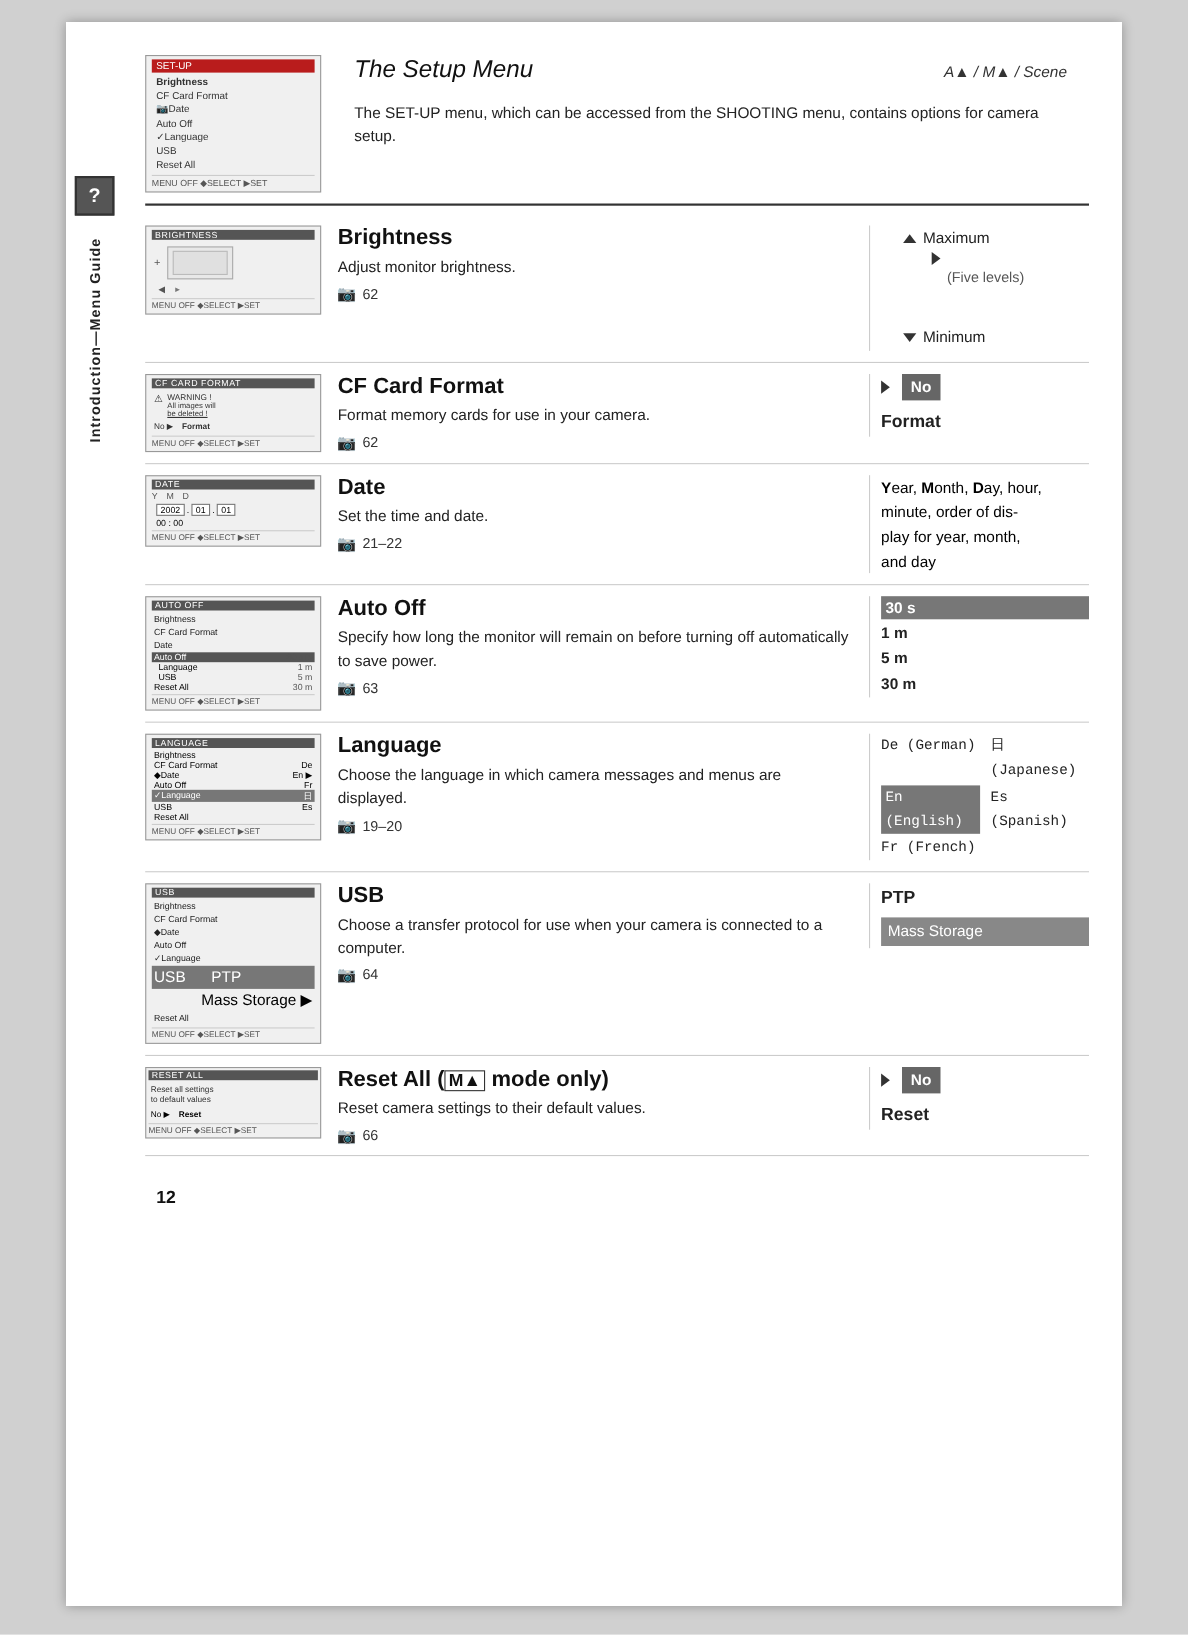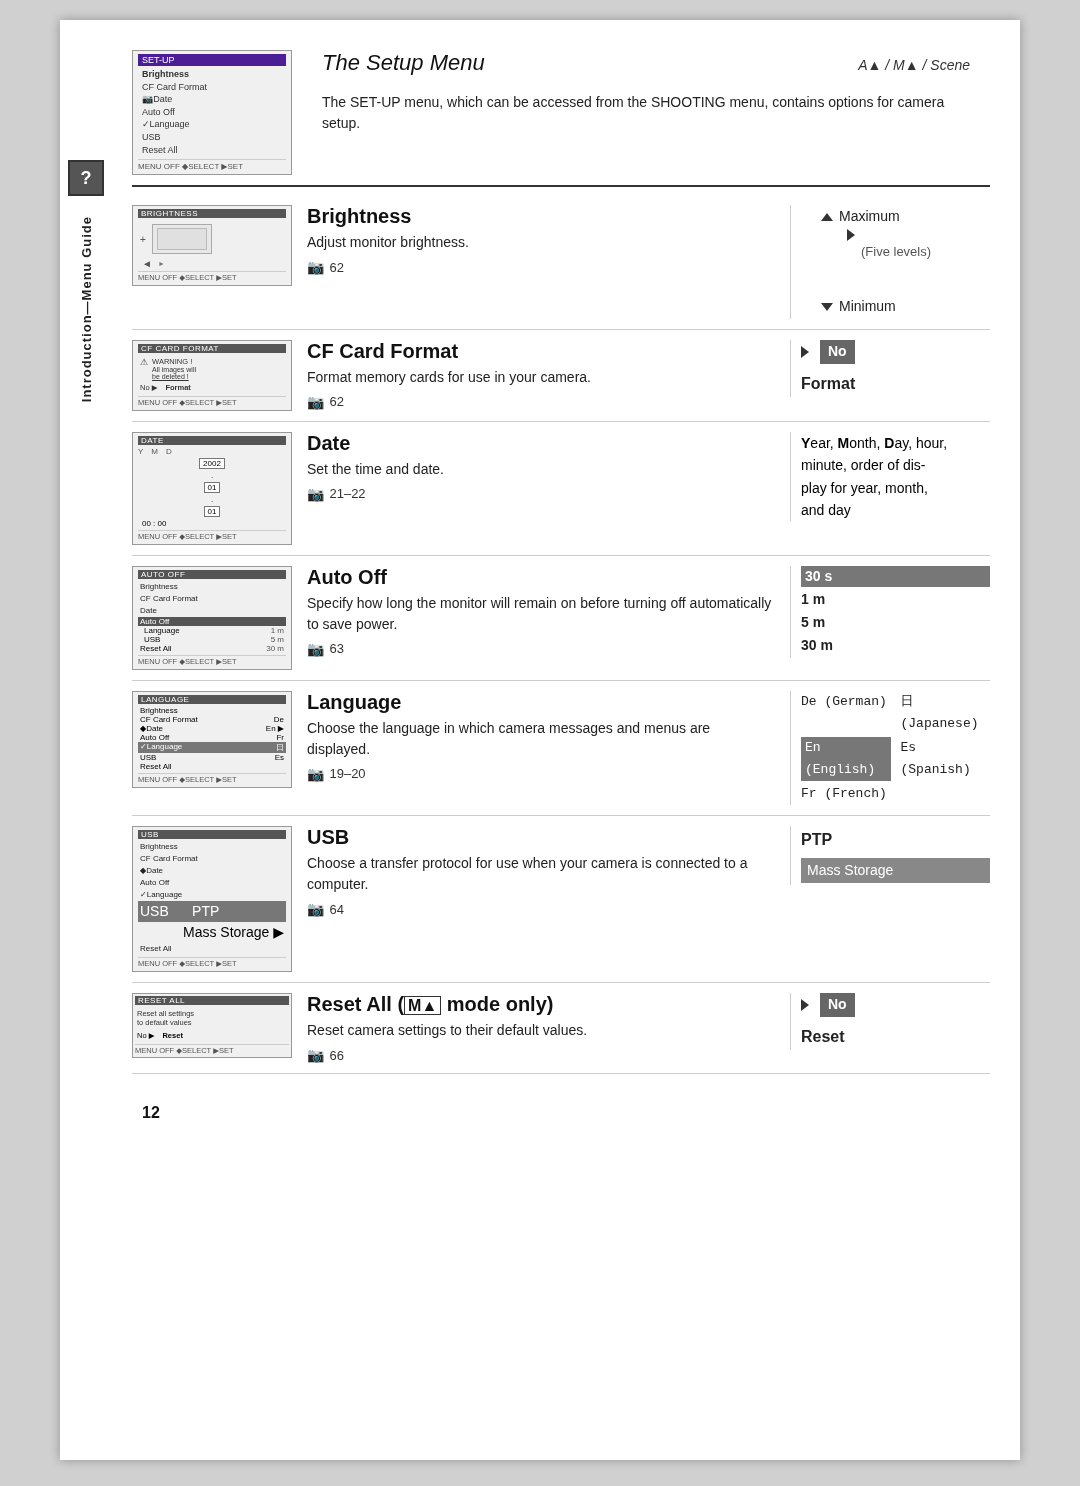--- a/index.html
+++ b/index.html
@@ -67,21 +67,21 @@
       border-bottom: 2px solid #333;
       padding-bottom: 10px;
     }
     .setup-menu-image {
       border: 1px solid #aaa;
       padding: 4px 6px;
       font-size: 10px;
       background: #f5f5f5;
     }
     .setup-menu-image .menu-title-bar {
-      background: #4c1d95;
+      background: #b91c1c;
       color: white;
       font-size: 9px;
       padding: 1px 4px;
       margin-bottom: 2px;
     }
     .setup-menu-image .menu-item {
       font-size: 9px;
       color: #333;
       padding: 0 4px;
       line-height: 1.4;
@@ -468,21 +468,21 @@
 
     <div class="menu-row">
       <div class="row-image">
         <div class="mini-screen date-screen">
           <div class="s-title">DATE</div>
           <div class="date-row">
             <span>Y</span>
               <span>M</span>
               <span>D</span>
           </div>
-          <div style="display:flex; align-items:center; gap:2px; margin:2px 14px; font-size:8px;flex-direction:column;">
+          <div style="display:flex; align-items:center; gap:2px; margin:2px 4px; font-size:8px;">
             <span class="date-val">2002</span>
             <span>.</span>
             <span class="date-val">01</span>
             <span>.</span>
             <span class="date-val">01</span>
           </div>
           <div style="font-size:8px; margin:2px 4px;">00 : 00</div>
           <div class="s-controls">MENU OFF ◆SELECT ▶SET</div>
         </div>
       </div>

